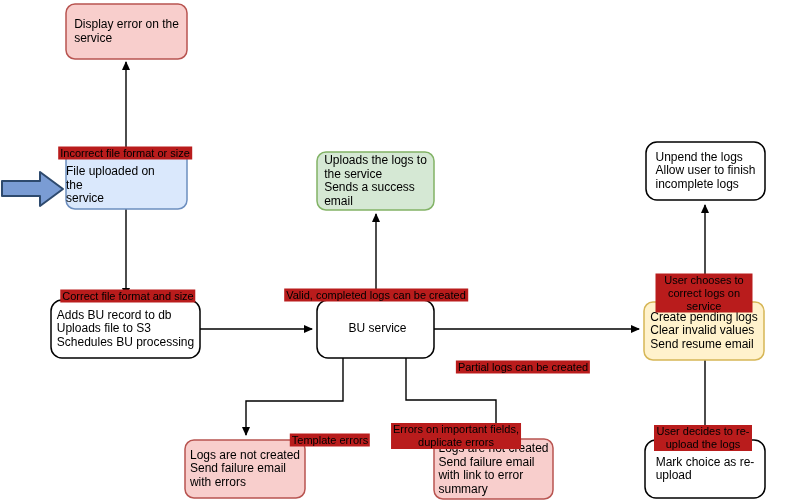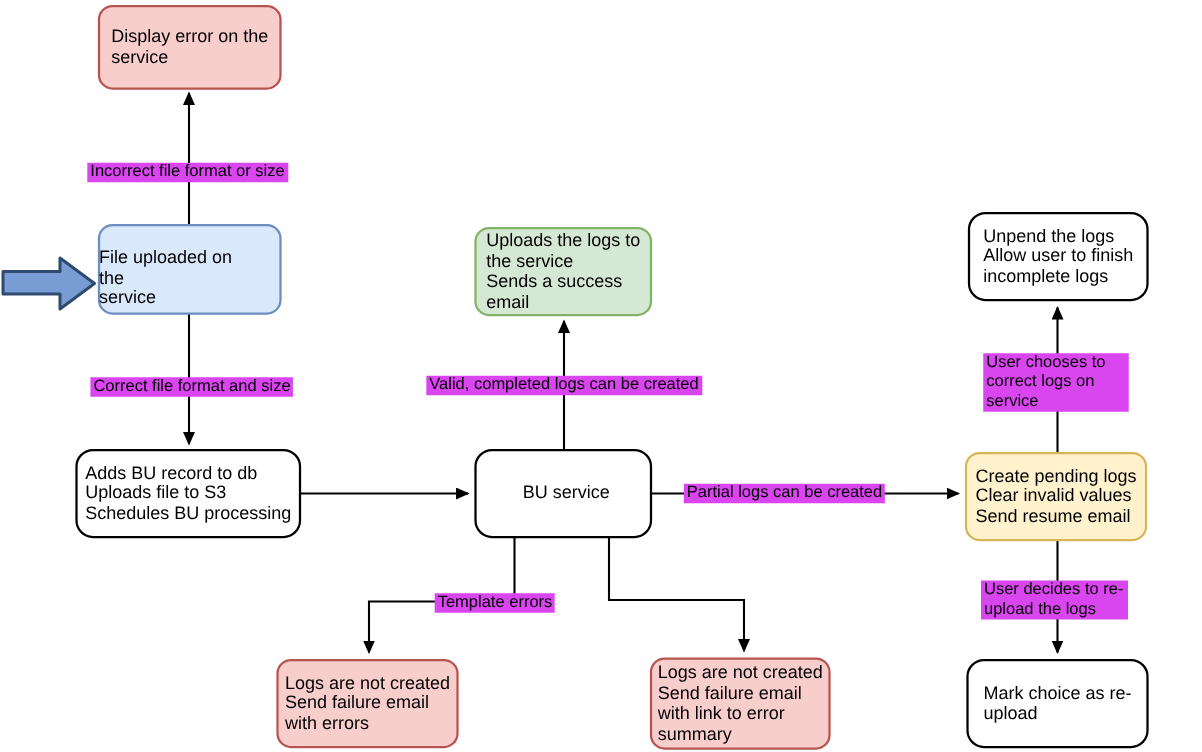--- a/index.html
+++ b/index.html
@@ -16,25 +16,26 @@
     position:absolute;
     display:flex;align-items:center;justify-content:center;
     text-align:left;
     font-size:12px;line-height:13.5px;color:#000;
     white-space:pre-line;
     pointer-events:none;
   }
   .edge-label{
     position:absolute;
     transform:translate(-50%,-50%);
-    background:#d946ef;
+    background:#b91c1c;
     font-size:11px;line-height:13px;color:#000;
-    text-align:left;
+    text-align:center;
     white-space:pre-line;
     padding:0 2px;
+    margin-top:38px;
   }
 </style>
 </head>
 <body>
 
 <div id="canvas">
 
   <svg id="wires" width="801" height="501" viewBox="0 0 801 501">
     <defs>
       <marker id="ah" markerWidth="10" markerHeight="10" refX="8" refY="4" orient="auto" markerUnits="userSpaceOnUse">
@@ -92,16 +93,18 @@
   <div class="node-label" style="left:434px;top:439px;width:119px;height:60px">Logs are not created
 Send failure email
 with link to error
 summary</div>
 
   <div class="edge-label" style="left:125px;top:115px">Incorrect file format or size</div>
   <div class="edge-label" style="left:128px;top:258px">Correct file format and size</div>
   <div class="edge-label" style="left:376px;top:257px">Valid, completed logs can be created</div>
   <div class="edge-label" style="left:523px;top:329px">Partial logs can be created</div>
   <div class="edge-label" style="left:330px;top:402px">Template errors</div>
+  <div class="edge-label" style="left:456px;top:398px">Errors on important fields,
+duplicate errors</div>
   <div class="edge-label" style="left:704px;top:255px">User chooses to correct logs on service</div>
   <div class="edge-label" style="left:703px;top:400px">User decides to re-upload the logs</div>
 
 </div>
 
 </body></html>

